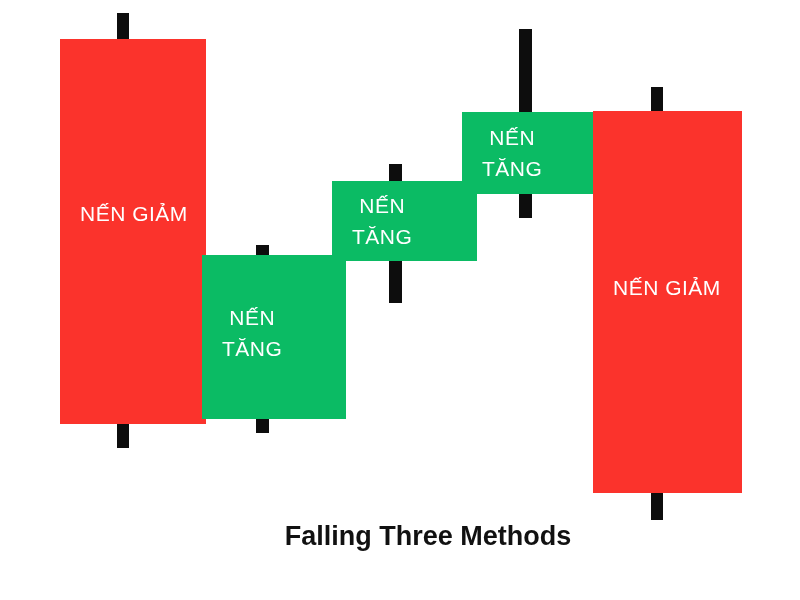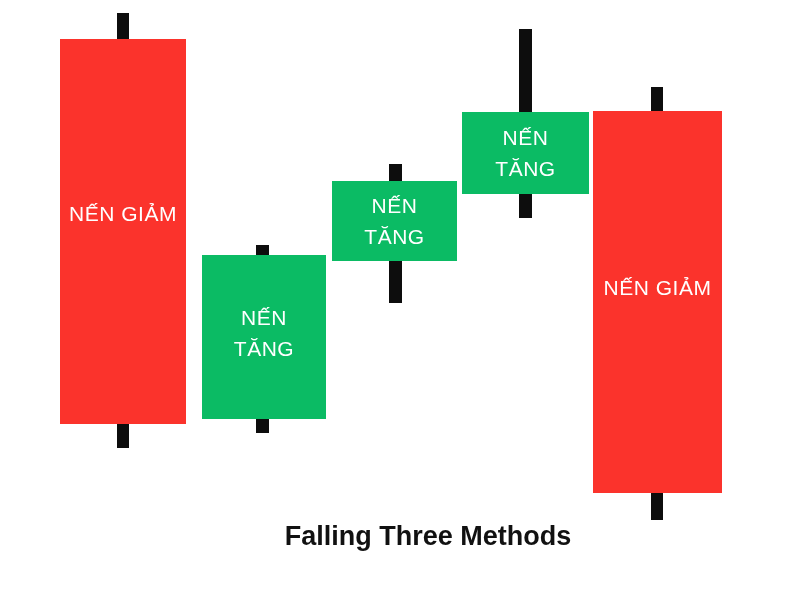--- a/index.html
+++ b/index.html
@@ -15,21 +15,21 @@
     height: 600px;
     overflow: hidden;
   }
   .candles {
     position: absolute;
     inset: 0;
   }
   .body {
     display: flex;
     align-items: center;
-    justify-content: center;
+    padding-left: 20px;
   }
   .candle-label {
     color: #ffffff;
     text-align: center;
     line-height: 31px;
     font-weight: 500;
     letter-spacing: 0.5px;
   }
   .title {
     position: absolute;

